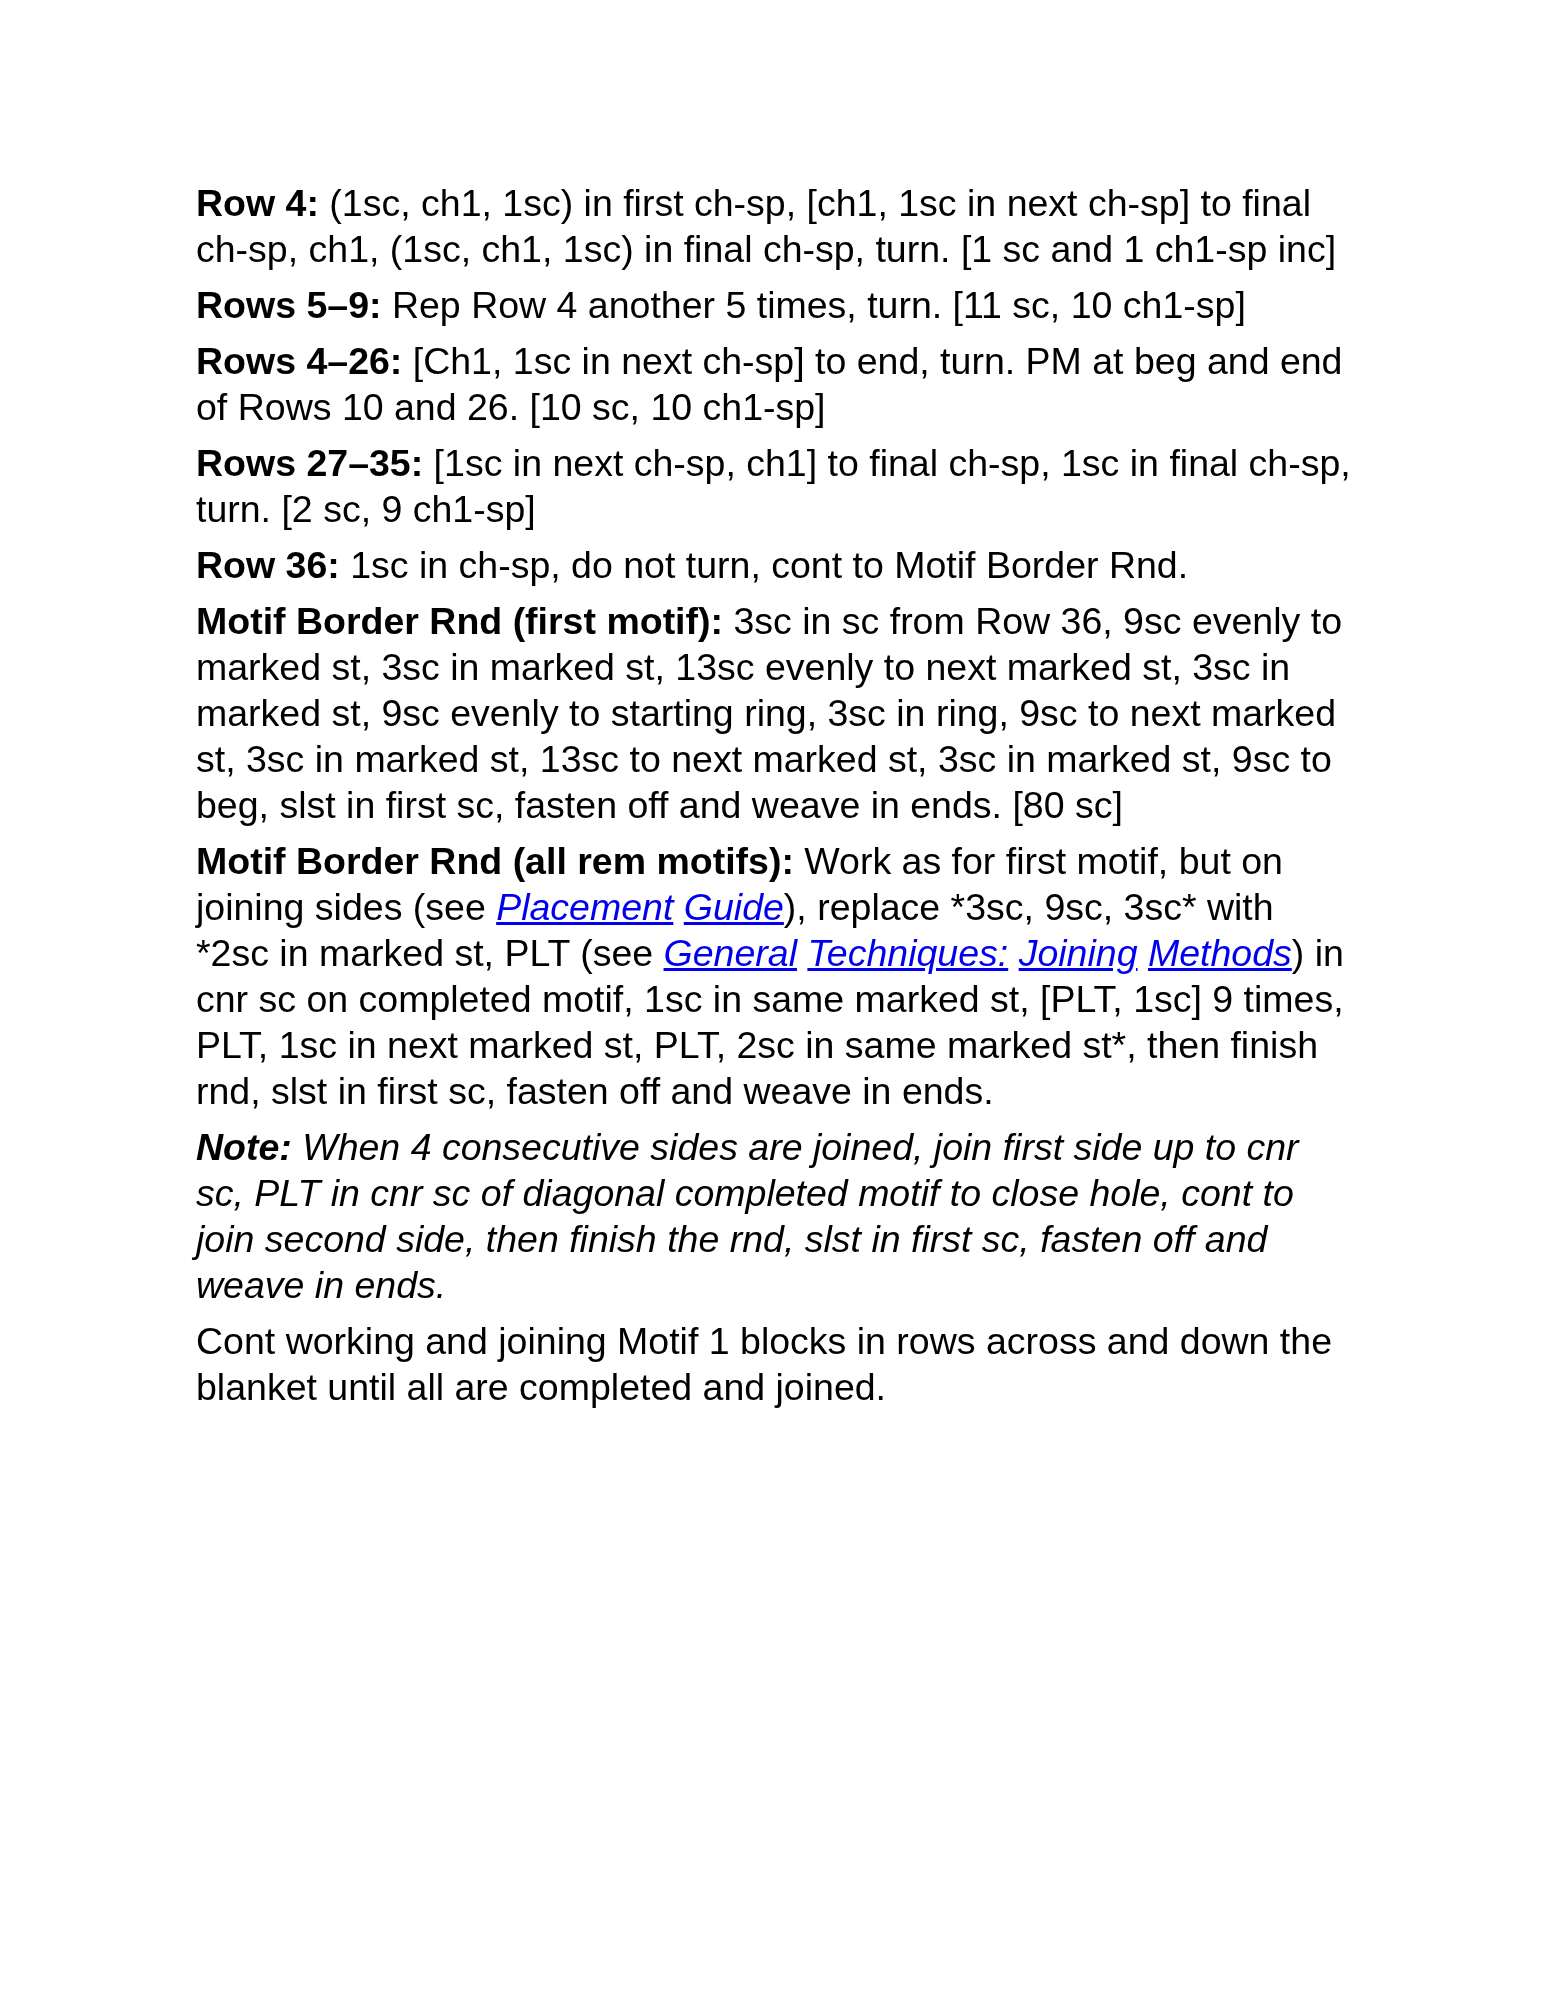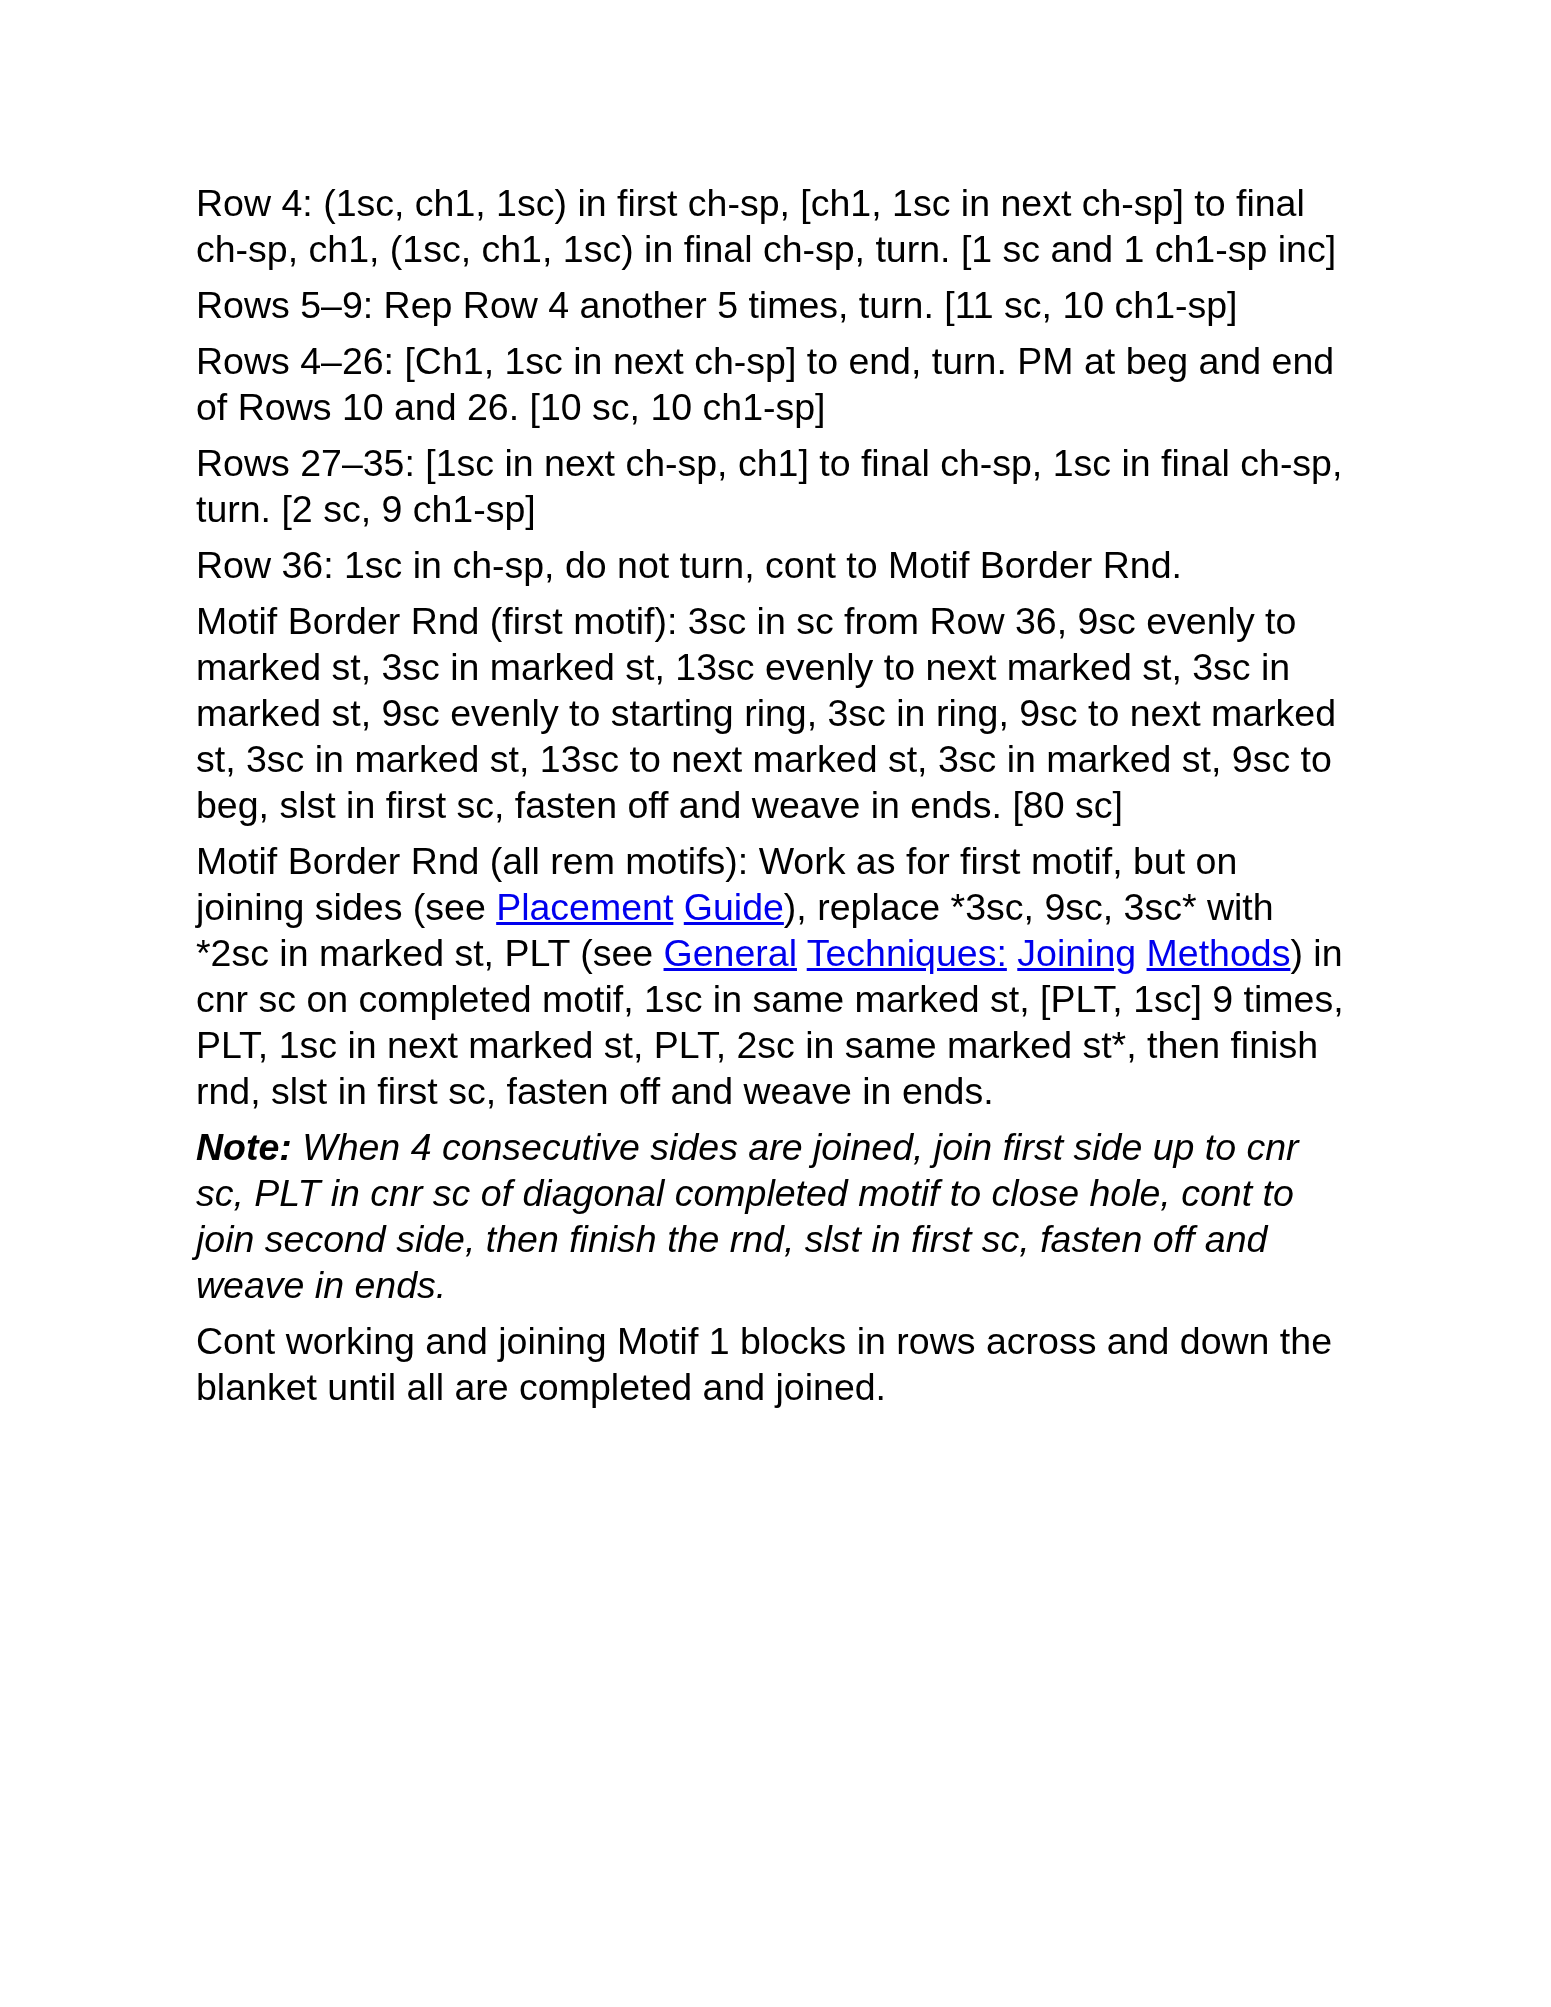--- a/index.html
+++ b/index.html
@@ -22,33 +22,34 @@
     top: 180px;
     width: 1158px;
     font-size: 37.5px;
     line-height: 46px;
     text-align: left;
   }
   .para {
     margin: 0 0 10px 0;
   }
   .lbl {
-    font-weight: 400;
+    font-weight: 700;
   }
   .note {
     font-style: italic;
   }
   .note .lbl {
     font-weight: 700;
     font-style: italic;
   }
   a.link {
     color: var(--link-color, #0000EE);
     text-decoration: none;
     cursor: pointer;
+    font-style: italic;
   }
   a.link .lw {
     text-decoration: underline;
   }
 </style>
 </head>
 <body>
 
 <div class="page">
   <div class="content">

